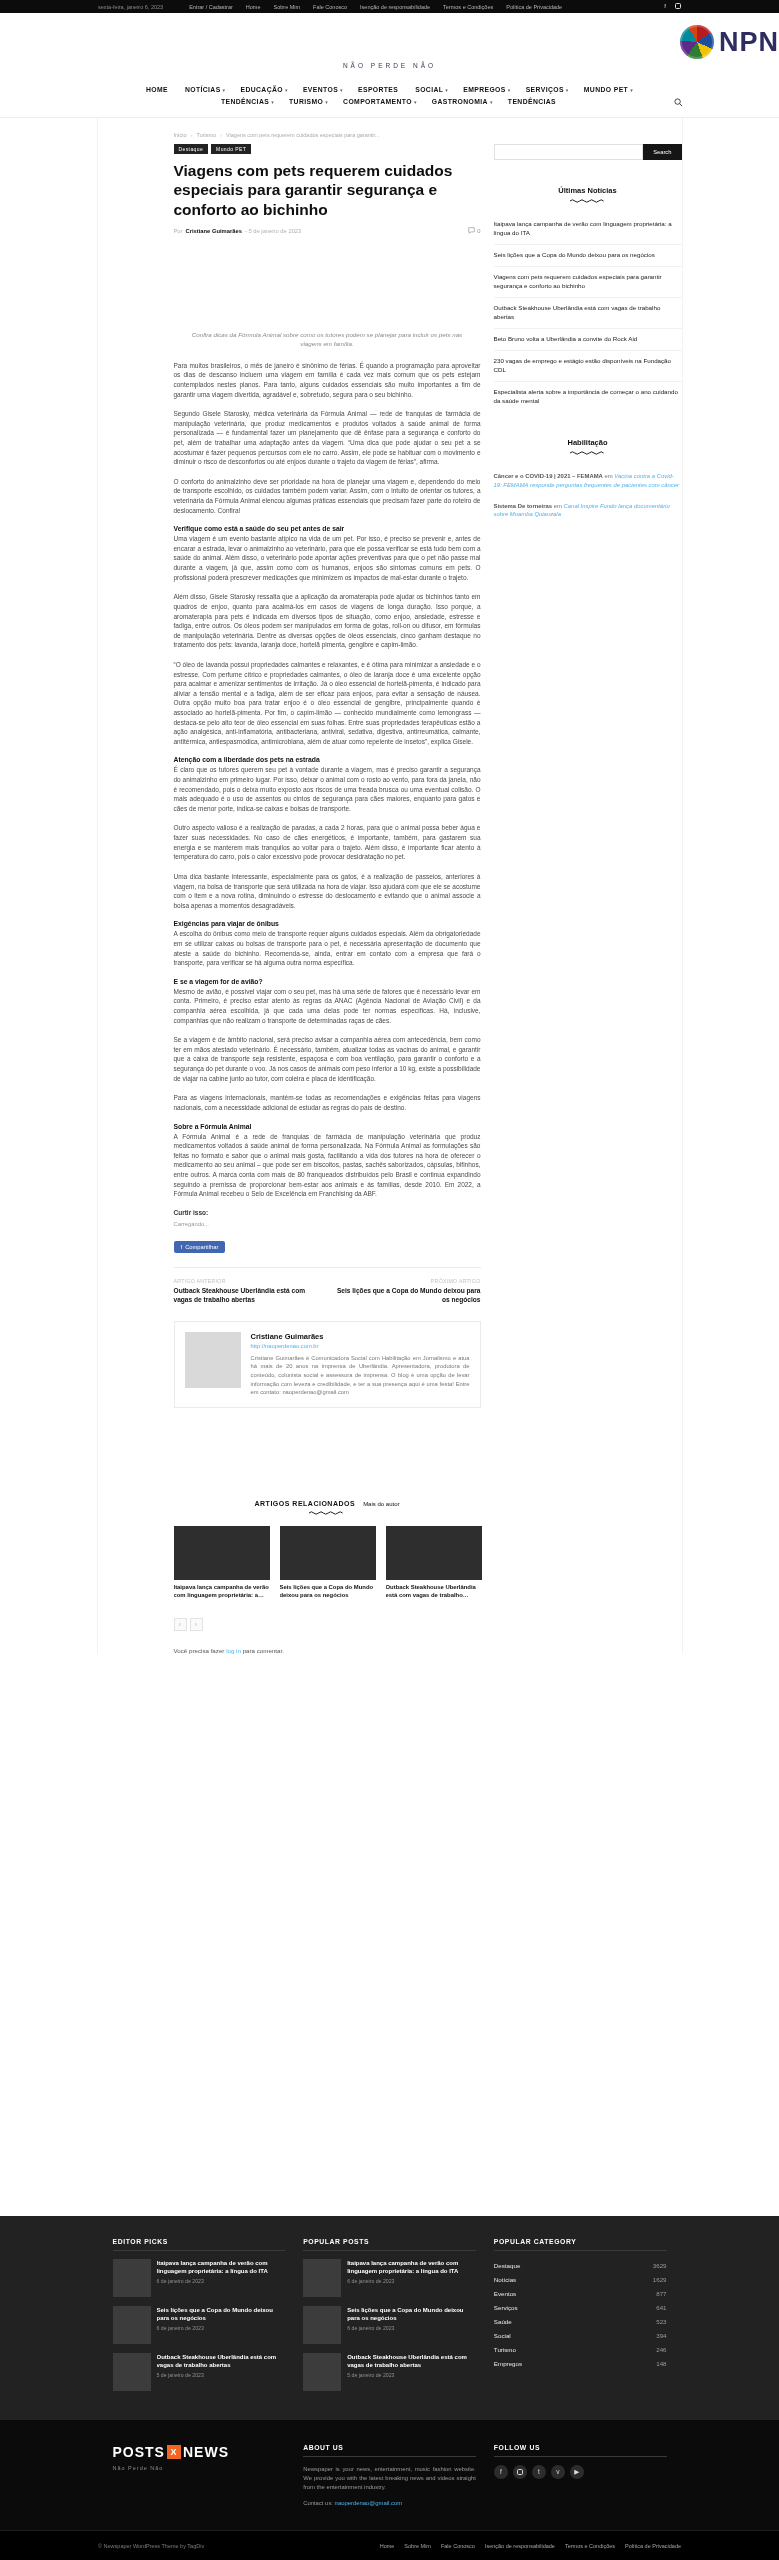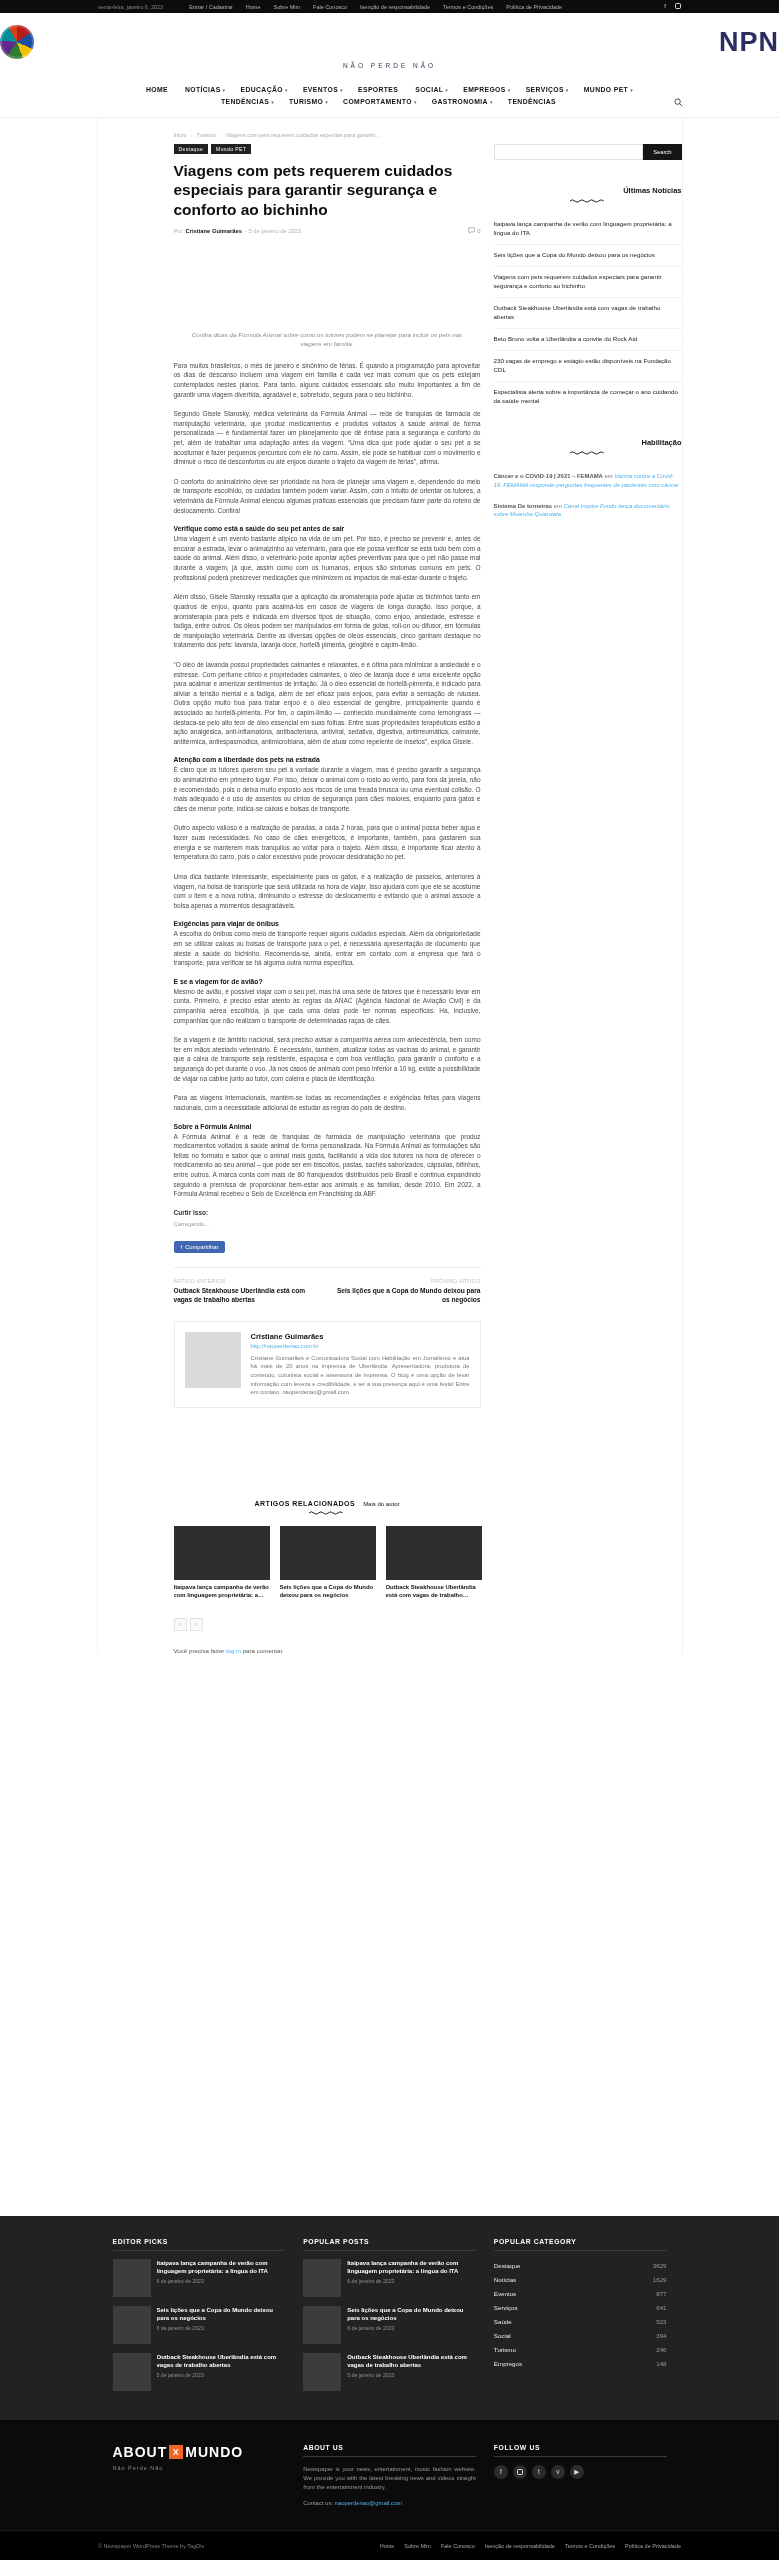--- a/index.html
+++ b/index.html
@@ -12,21 +12,21 @@
   }
   
   .topbar { background:#0c0c0c; height:13px; display:flex; align-items:center; padding:0 98px; font-size:5.5px; color:#999; flex:0 0 auto; }
   .topbar-date { margin-right:26px; color:#8a8a8a; }
   .topbar-links { display:flex; gap:13px; }
   .topbar-links span { color:#b5b5b5; cursor:pointer; }
   .topbar-social { margin-left:auto; display:flex; gap:9px; color:#ddd; font-size:6px; }
   .topbar-social span { cursor:pointer; }
   
   .header { padding:12px 0 6px; text-align:center; flex:0 0 auto; }
-  .logo-row { display:flex; align-items:center; justify-content:space-between; gap:5px; }
+  .logo-row { display:flex; align-items:center; justify-content:flex-end; gap:5px; }
   .logo-globe { width:34px; height:34px; border-radius:50%;
     background: conic-gradient(#b71c1c 0 55deg, #1a4fa0 55deg 115deg, #f2c200 115deg 160deg, #2e7d32 160deg 215deg, #5e2b8a 215deg 275deg, #008b9a 275deg 330deg, #d84315 330deg 360deg);
     box-shadow: inset 0 0 0 2px #fff3; }
   .logo-text { font-size:27px; font-weight:bold; color:#2d2d62; letter-spacing:1px; }
   .logo-tagline { margin-top:3px; font-size:6.5px; letter-spacing:3px; color:#3a3a55; }
   
   .nav { position:relative; border-bottom:1px solid #ededed; padding:6px 0 12px; flex:0 0 auto; }
   .nav-row { display:flex; justify-content:center; gap:15px; margin-top:5px; }
   .nav-item { font-size:6.8px; font-weight:bold; letter-spacing:.4px; color:#111; cursor:pointer; display:flex; align-items:center; gap:2px; }
   .nav-caret { font-size:5px; color:#666; }
@@ -79,21 +79,21 @@
   .card-title { margin-top:4px; font-size:5.9px; font-weight:bold; color:#111; line-height:1.35;
     display:-webkit-box; -webkit-line-clamp:2; -webkit-box-orient:vertical; overflow:hidden; }
   .paginator { display:flex; gap:3px; margin-top:18px; }
   .page-box { width:13px; height:13px; border:1px solid #e3e3e3; background:#fafafa; color:#bbb; font-size:7px; display:flex; align-items:center; justify-content:center; cursor:pointer; }
   .login-note { margin-top:16px; font-size:6.2px; color:#555; }
   .login-note .login-link { color:#4db2ec; cursor:pointer; }
   
   .search-row { display:flex; }
   .search-input { flex:1; height:16px; border:1px solid #e0e0e0; background:#fff; font-size:6px; padding:0 4px; }
   .search-btn { height:16px; background:#151515; color:#fff; border:none; font-size:5.8px; padding:0 10px; cursor:pointer; }
-  .side-heading { margin-top:26px; text-align:right; font-size:7.5px; font-weight:bold; color:#111; }
+  .side-heading { margin-top:26px; text-align:center; font-size:7.5px; font-weight:bold; color:#111; }
   .side-list { margin-top:10px; }
   .side-item { font-size:6.2px; color:#222; line-height:1.45; padding:6px 0; border-bottom:1px solid #f0f0f0; cursor:pointer; }
   .side-item:last-child { border-bottom:none; }
   .comment-item { font-size:5.9px; color:#777; line-height:1.5; padding:6px 0; }
   .comment-item .c-author { color:#555; font-weight:bold; }
   .comment-item .c-post { color:#4db2ec; font-style:italic; cursor:pointer; }
   
   .footer-stack { margin-top:auto; flex:0 0 auto; }
   .footer-dark { background:#222; padding:22px 0 20px; }
   .footer-cols { width:586px; margin:0 auto; display:flex; gap:18px; padding:0 16px; }
@@ -534,23 +534,23 @@
             </div>
           </div>
       </div>
     </div>
   </div>
 
   <div class="footer-black">
     <div class="about-cols">
       <div class="f-col">
         <div class="np-logo">
-          <span>ABOUT</span>
+          <span>POSTS</span>
           <span class="np-x">X</span>
-          <span>MUNDO</span>
+          <span>NEWS</span>
         </div>
         <div class="np-tagline">Não Perde Não</div>
       </div>
       <div class="f-col">
         <div class="f-heading">ABOUT US</div>
         <div class="about-text">Newspaper is your news, entertainment, music fashion website. We provide you with the latest breaking news and videos straight from the entertainment industry.</div>
         <div class="contact-line">
           <span>Contact us:</span>
           <span class="email">naoperdenao@gmail.com</span>
         </div>

